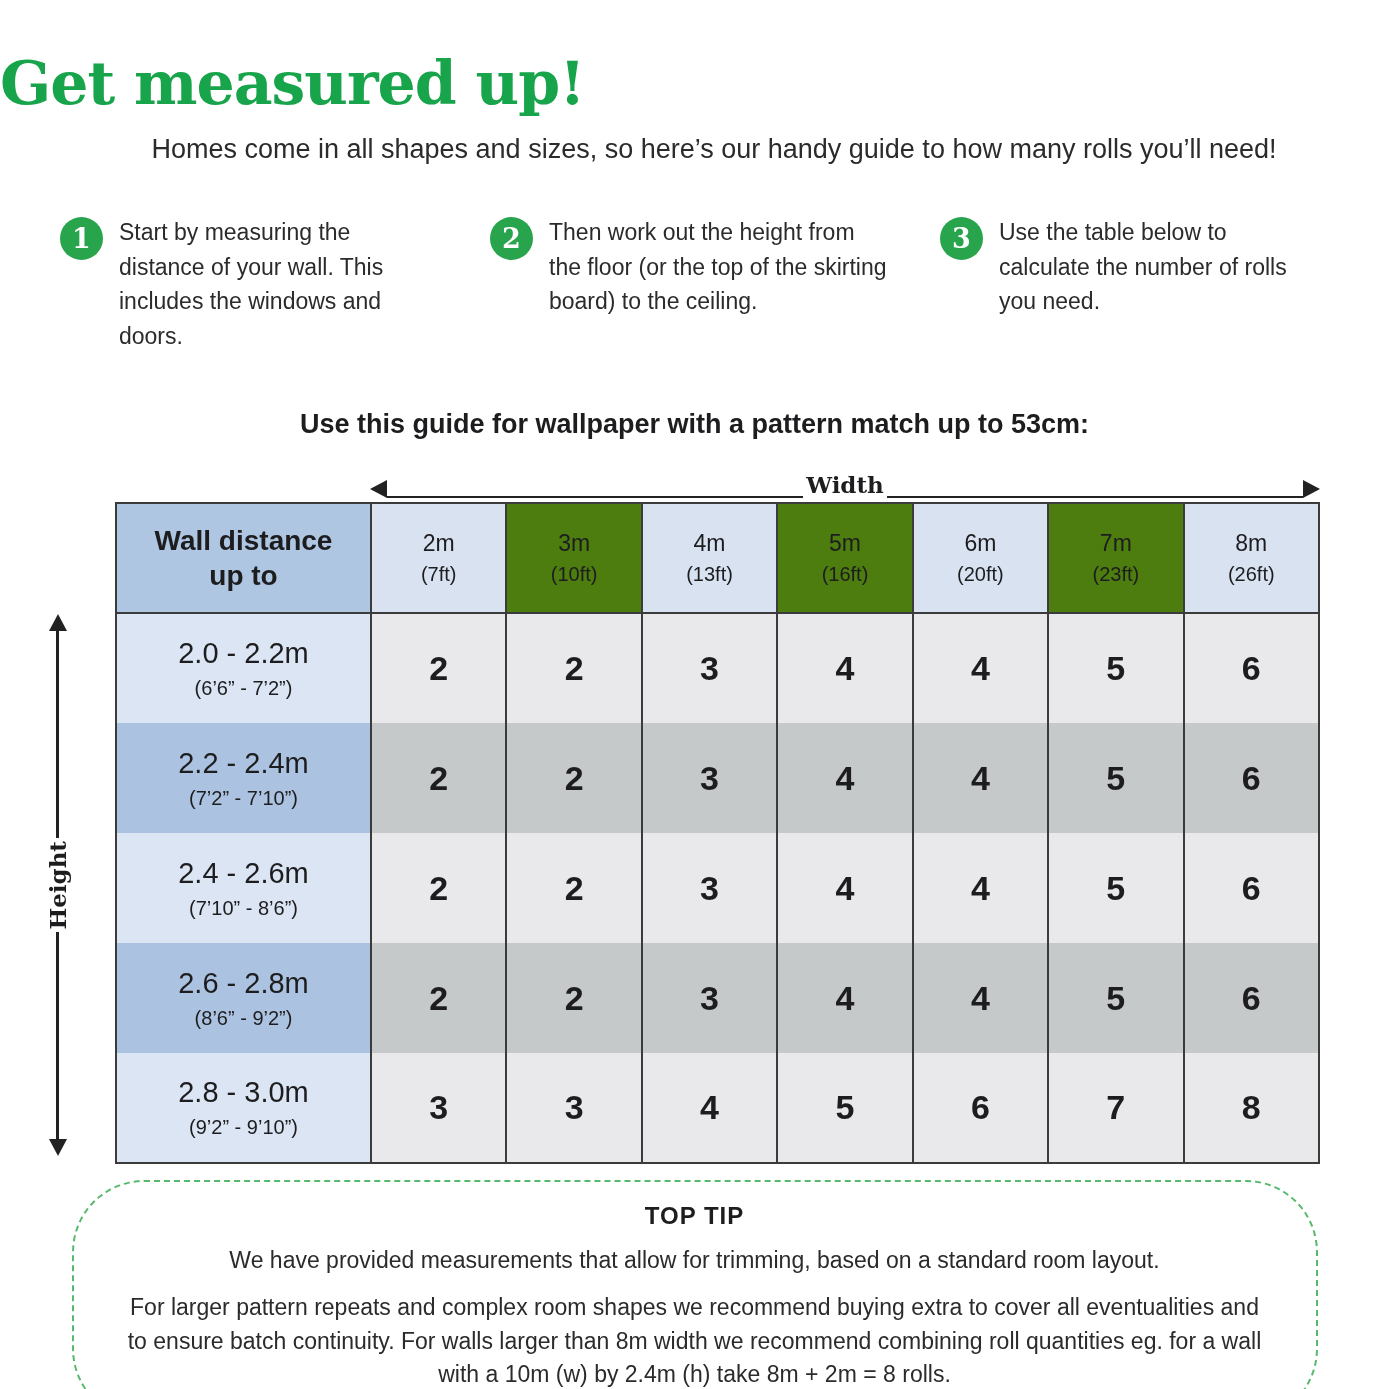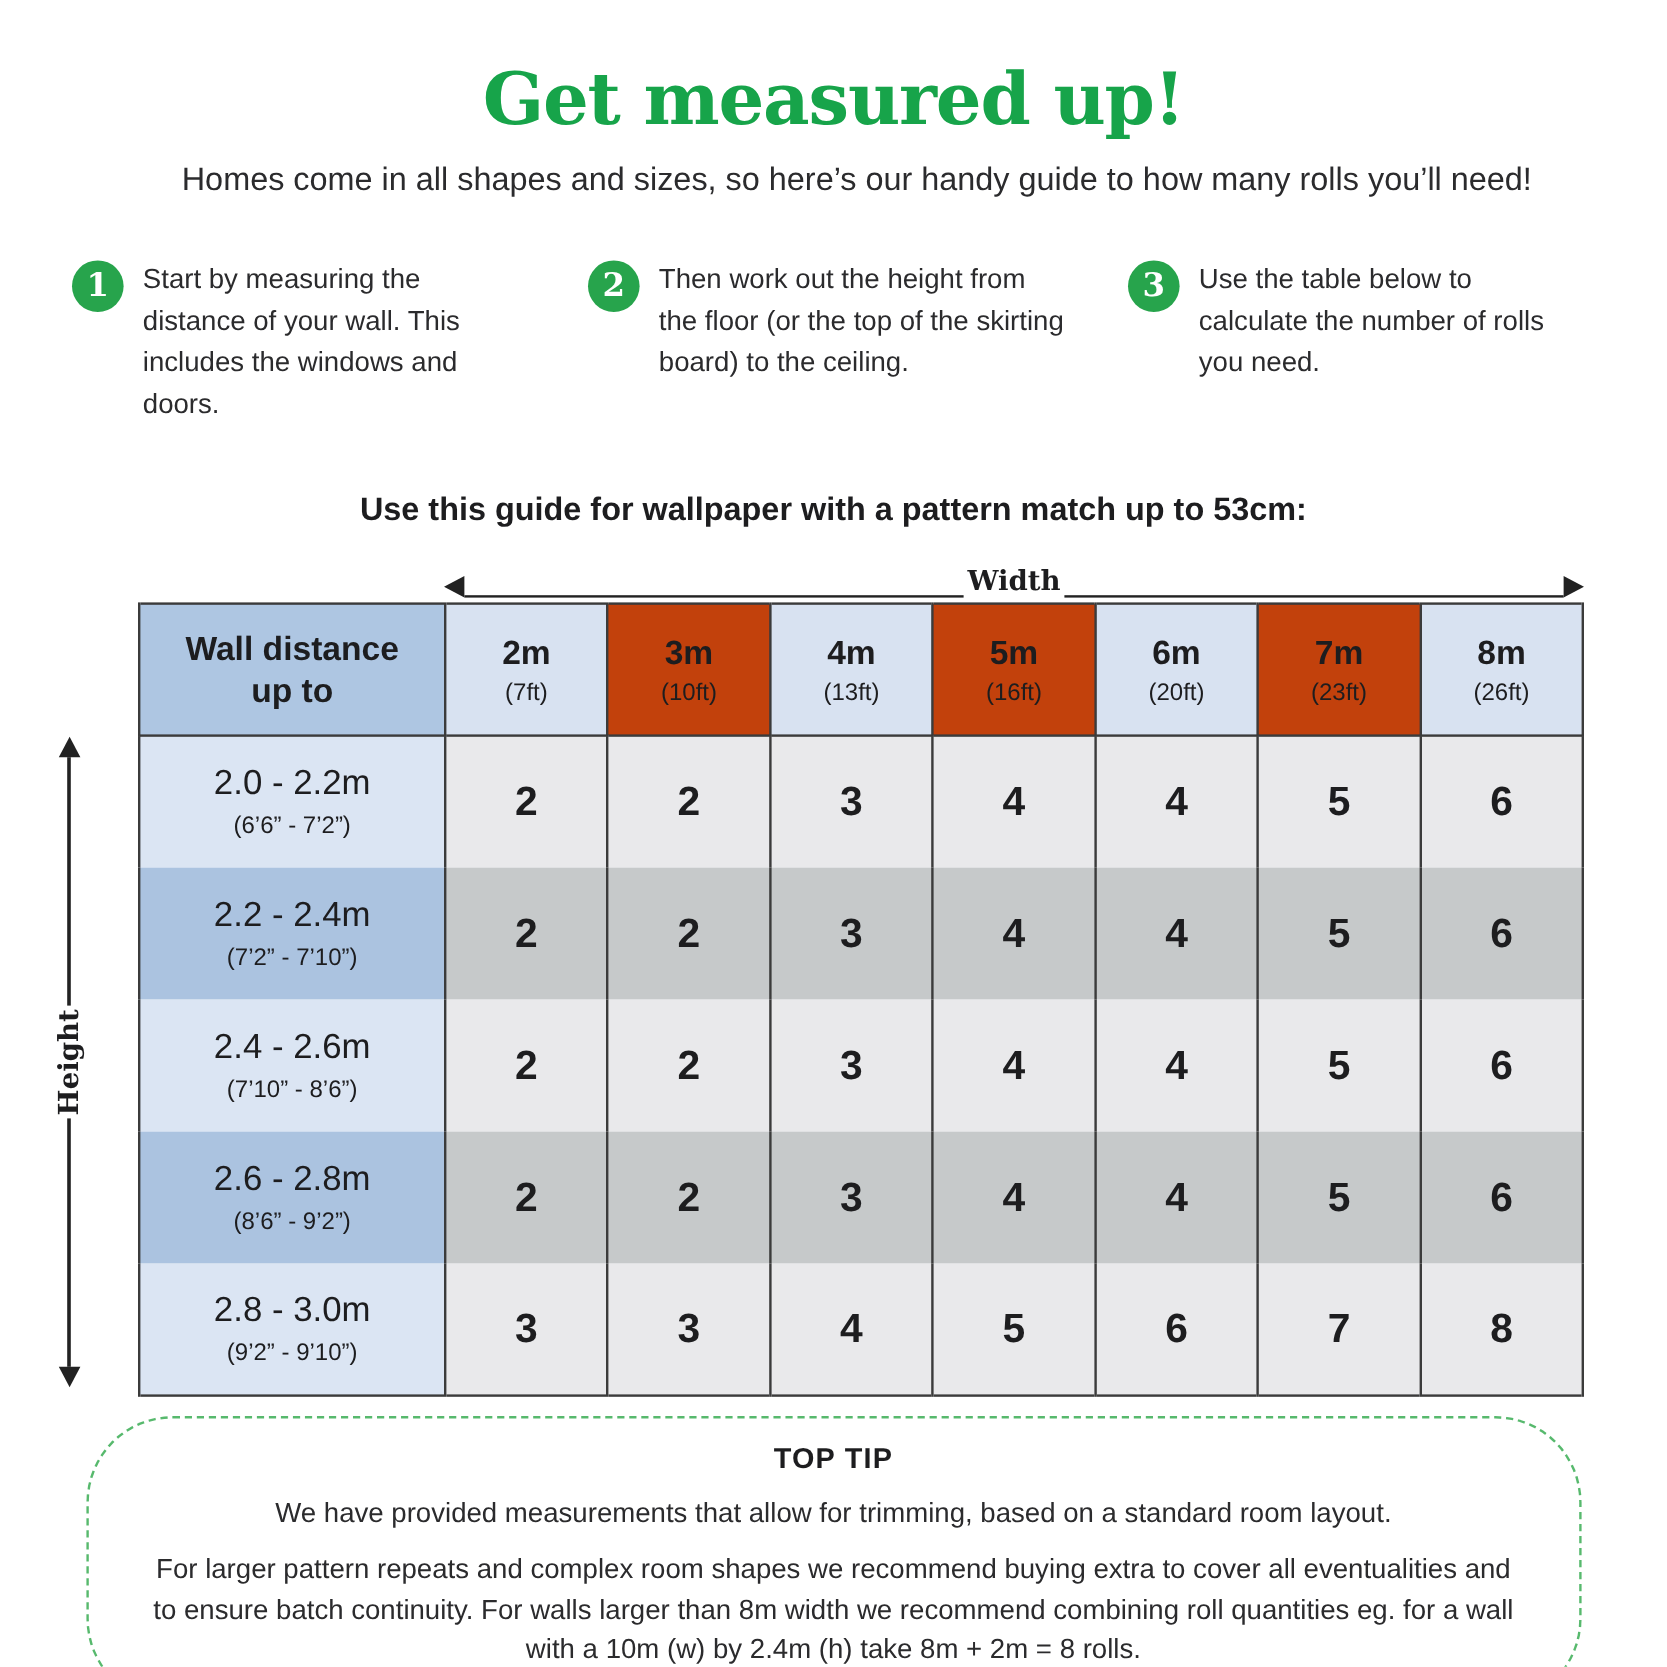--- a/index.html
+++ b/index.html
@@ -7,21 +7,20 @@
   body {
     width:1389px; height:1389px;
     font-family:"Liberation Sans", sans-serif;
     color:#262628;
     overflow:hidden;
   }
   .page { width:1389px; height:1389px; padding-top:48px; }
 
   
   .title {
-    text-align:center;
     font-family:"DejaVu Serif", serif;
     font-weight:bold;
     font-size:60px;
     letter-spacing:-1px;
     color:#17a44a;
   }
   .subtitle {
     margin-top:16px;
     text-align:center;
     font-size:27px;
@@ -136,24 +135,24 @@
     border-left:2px solid #3b3b3b;
     border-right:2px solid #3b3b3b;
     text-align:center;
     vertical-align:middle;
     height:110px;
   }
   table.rolls thead th { border-bottom:2px solid #3b3b3b; }
 
   .corner { background:#aec6e2; }
   .corner .range { font-size:28px; font-weight:bold; line-height:1.25; padding:0 36px; color:#1d1d1f; }
-  .colhead .m { font-size:28px; font-weight:bold; color:#1d1d1f; }
+  .colhead .m { font-size:23px; font-weight:normal; color:#1d1d1f; }
   .colhead .ft { font-size:20px; font-weight:normal; margin-top:6px; color:#1d1d1f; }
   .colhead.light { background:#d8e2f1; }
-  .colhead.dark  { background:#c2410c;margin-left:47px; }
+  .colhead.dark  { background:#4d7c0f;margin-left:47px; }
 
   .rowlabel .range { font-size:29px; font-weight:normal; color:#1d1d1f; }
   .rowlabel .ft { font-size:20px; font-weight:normal; margin-top:7px; color:#1d1d1f; }
   .rowlabel.light { background:#dbe5f3; }
   .rowlabel.dark  { background:#abc3e0;text-align:center; }
 
   td.val { font-size:34px; font-weight:bold; color:#1d1d1f; }
   td.val.light { background:#e9e9eb; }
   td.val.dark  { background:#c6c9ca; }
 

